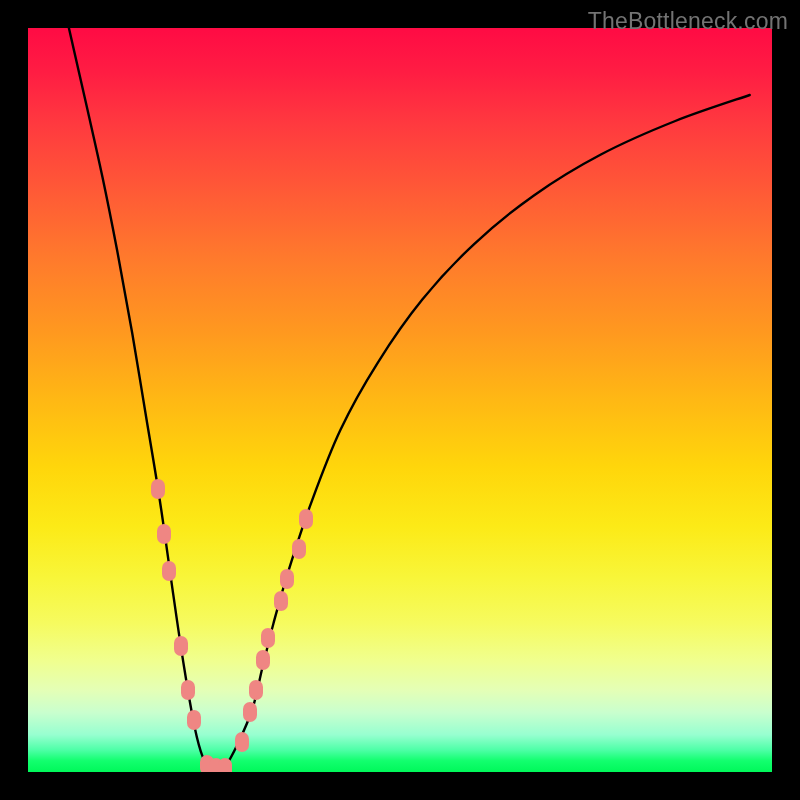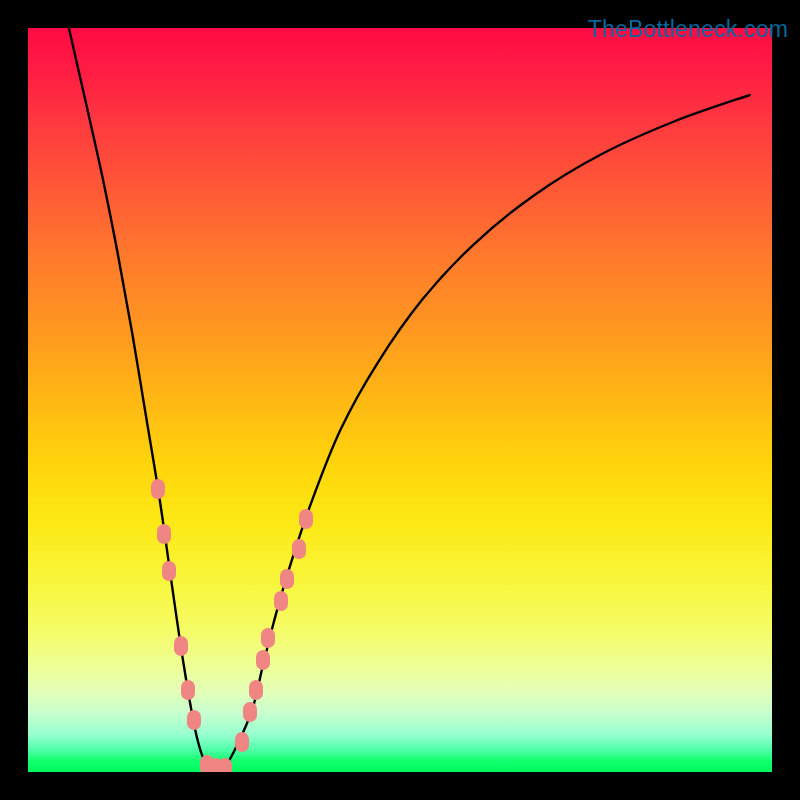--- a/index.html
+++ b/index.html
@@ -19,21 +19,21 @@
       #f8f63a 74%,
       #f6fb5f 80%,
       #f0ff8e 85%,
       #e4ffb6 89%,
       #c9ffce 92%,
       #97ffd0 95%,
       #4fffa8 97%,
       #12ff6e 98.5%,
       #00f85a 100%);
   }
-  .watermark{position:absolute;right:12px;top:16px;color:#0369a1;font-size:23px;letter-spacing:.2px}
+  .watermark{position:absolute;right:12px;top:8px;color:#737373;font-size:23px;letter-spacing:.2px}
   svg.curve{position:absolute;left:0;top:0;width:100%;height:100%}
   .dot{position:absolute;width:14px;height:20px;border-radius:7px;background:#ef8683;transform:translate(-50%,-50%)}
 </style>
 </head>
 <body>
 
 <div class="frame">
   <div class="plot">
     <div class="gradient"></div>
     <svg class="curve" viewBox="0 0 744 744" preserveAspectRatio="none">

